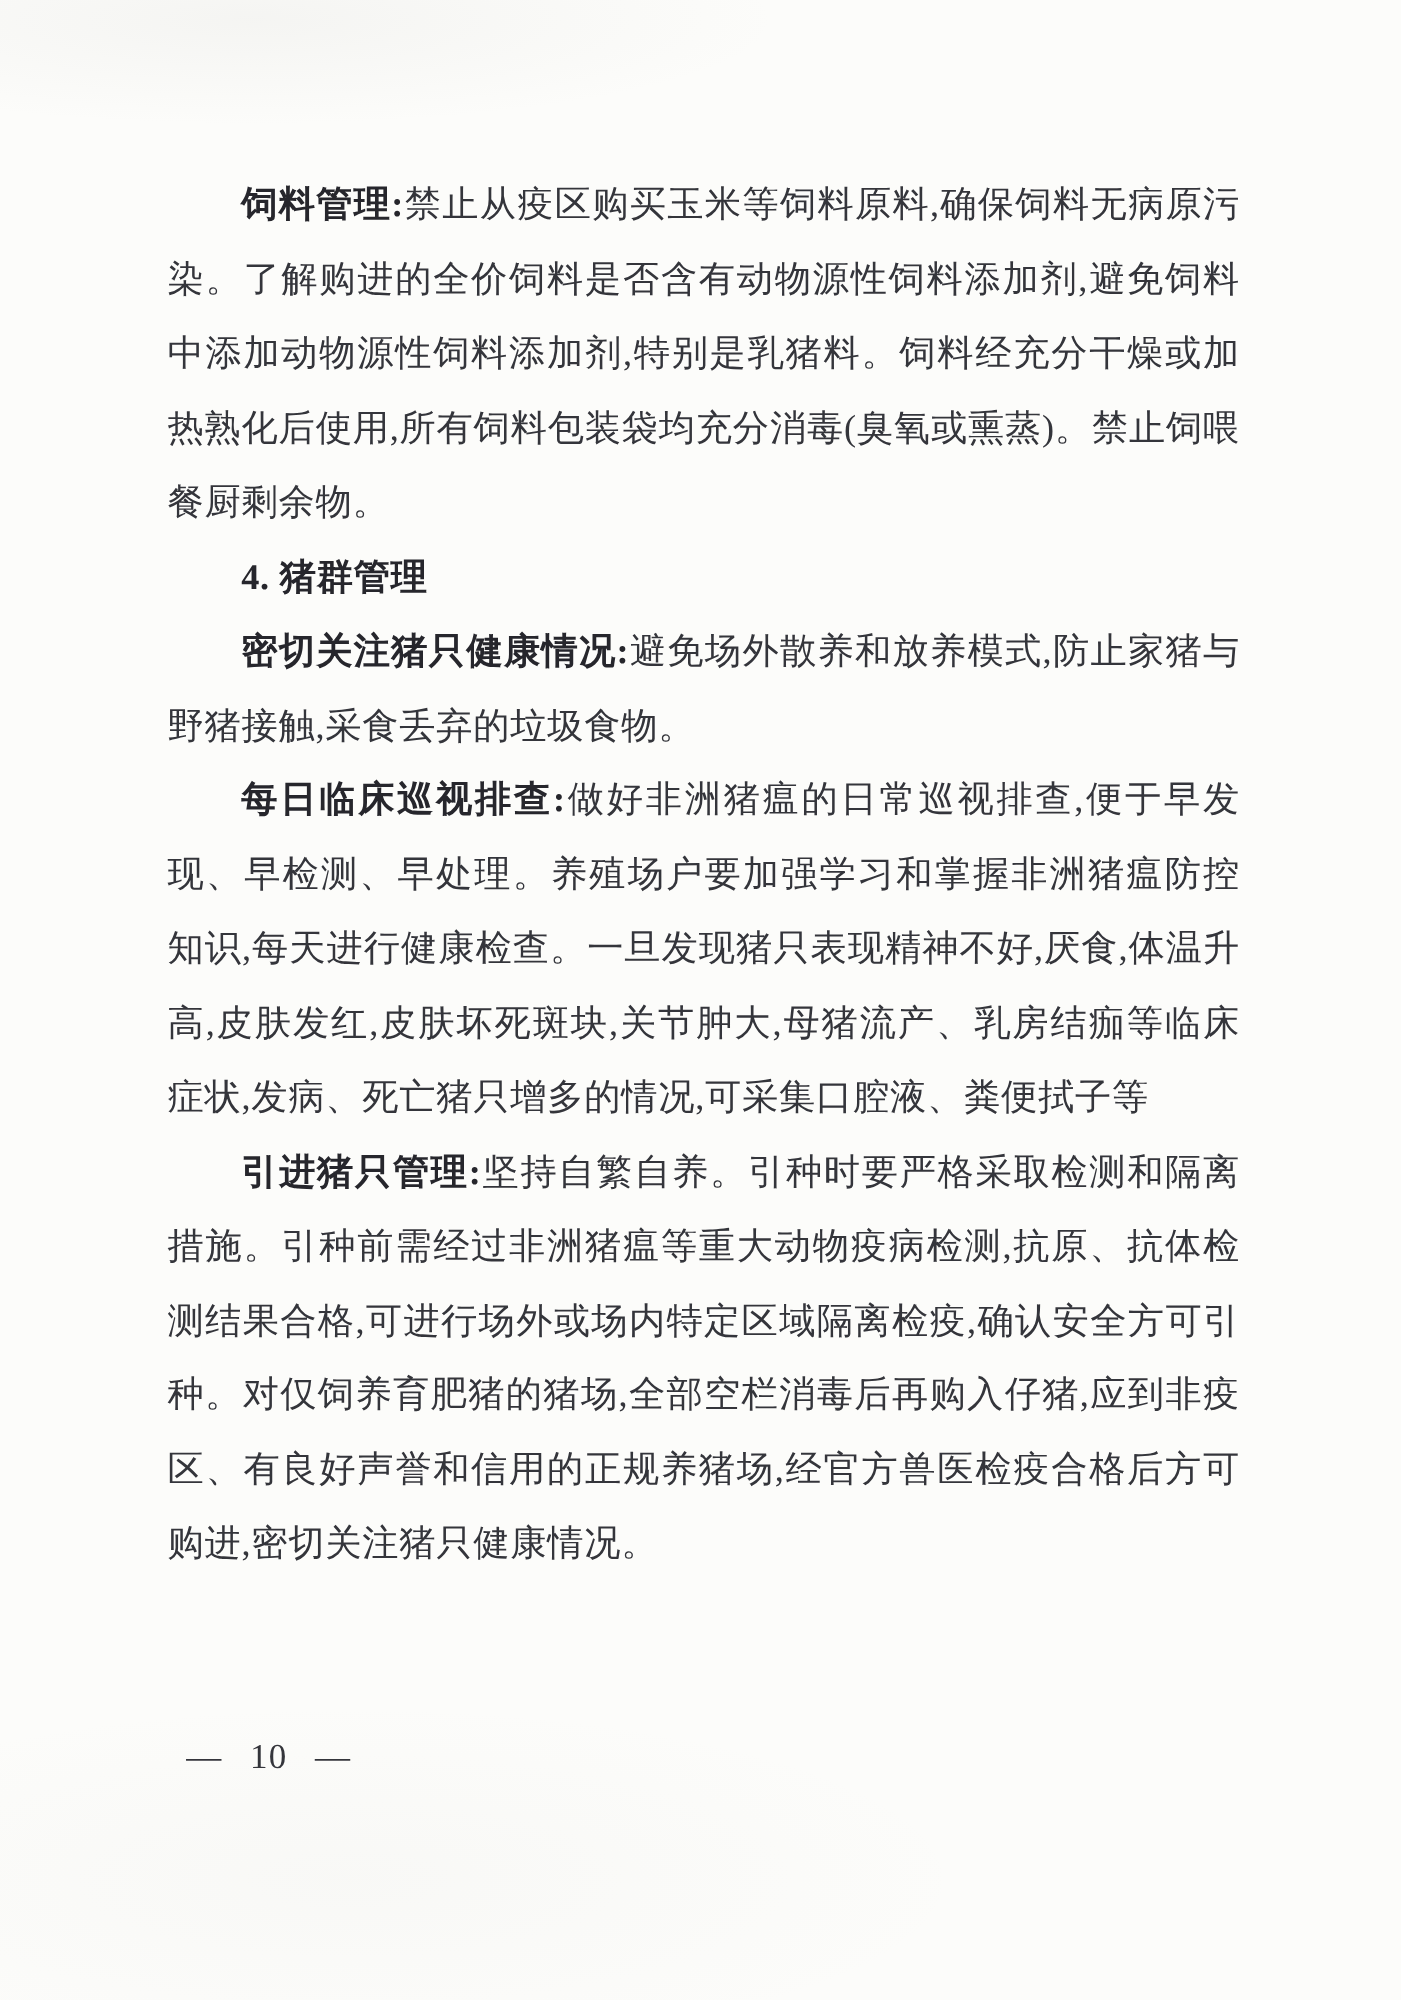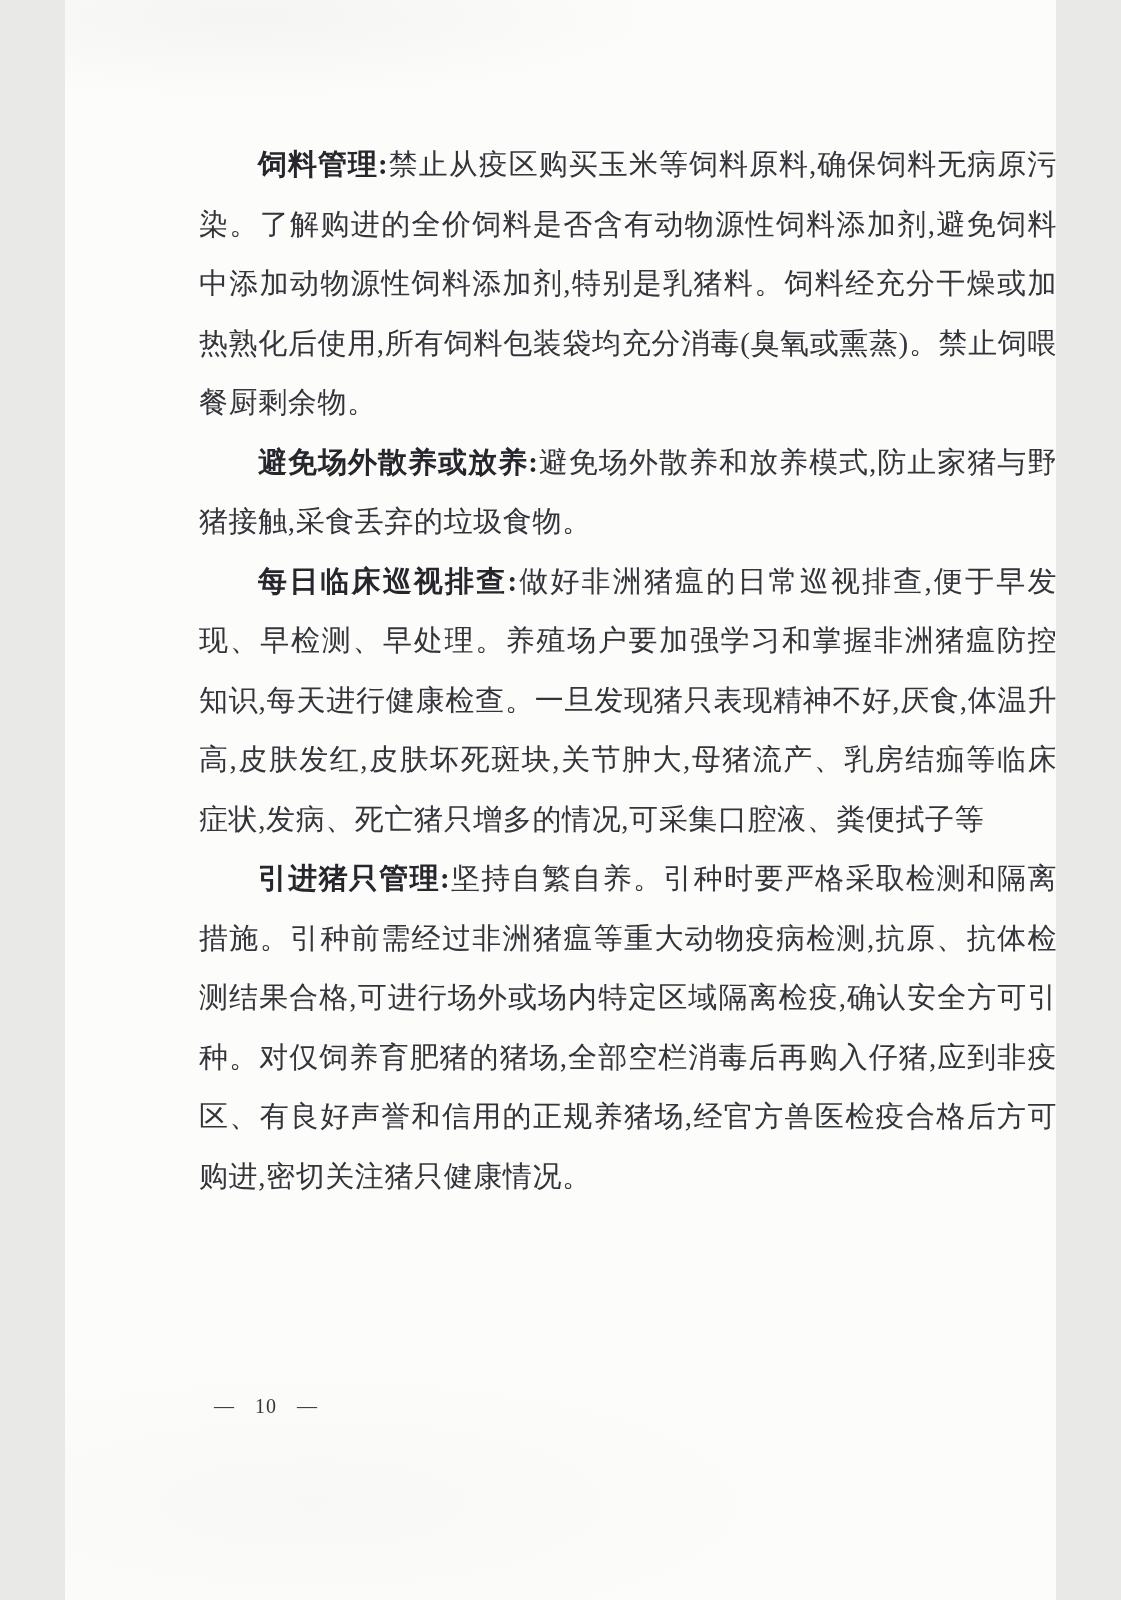--- a/index.html
+++ b/index.html
@@ -2,21 +2,21 @@
 <html><head>
 <meta charset="utf-8">
 <style>
   html, body {
     margin: 0;
     padding: 0;
     background: #e9e9e7;
   }
   .page {
     position: relative;
-    width: 991px;
+    width: 1121px;
     height: 1600px;
     margin: 0 auto;
     background:
       radial-gradient(ellipse 600px 120px at 18% 1%, rgba(180,180,175,0.10), rgba(0,0,0,0) 70%),
       radial-gradient(ellipse 700px 200px at 25% 94%, rgba(190,190,185,0.06), rgba(0,0,0,0) 70%),
       #fcfcfa;
     overflow: hidden;
     font-family: "Liberation Serif", "DejaVu Serif", serif;
     color: #34353b;
   }
@@ -41,31 +41,32 @@
     color: #26262c;
   }
   .lead {
     font-weight: bold;
     color: #26262c;
   }
   .page-number {
     position: absolute;
     left: 149px;
     top: 1378px;
-    font-size: 20px;
+    font-size: 28px;
     line-height: 56px;
     letter-spacing: 1px;
     word-spacing: 14px;
     color: #34353b;
   }
 </style>
 </head>
 <body>
 
 <div class="page">
   <div class="body-text">
       <p class="para"><span class="lead">饲料管理:</span>禁止从疫区购买玉米等饲料原料,确保饲料无病原污染。了解购进的全价饲料是否含有动物源性饲料添加剂,避免饲料中添加动物源性饲料添加剂,特别是乳猪料。饲料经充分干燥或加热熟化后使用,所有饲料包装袋均充分消毒(臭氧或熏蒸)。禁止饲喂餐厨剩余物。</p>
-      <p class="para"><span class="lead">避免场外散养或放养:</span>避免场外散养和放养模式,防止家猪与野猪接触,采食丢弃的垃圾食物。</p>
+      <p class="heading">4. 猪群管理</p>
+      <p class="para"><span class="lead">密切关注猪只健康情况:</span>避免场外散养和放养模式,防止家猪与野猪接触,采食丢弃的垃圾食物。</p>
       <p class="para"><span class="lead">每日临床巡视排查:</span>做好非洲猪瘟的日常巡视排查,便于早发现、早检测、早处理。养殖场户要加强学习和掌握非洲猪瘟防控知识,每天进行健康检查。一旦发现猪只表现精神不好,厌食,体温升高,皮肤发红,皮肤坏死斑块,关节肿大,母猪流产、乳房结痂等临床症状,发病、死亡猪只增多的情况,可采集口腔液、粪便拭子等</p>
       <p class="para"><span class="lead">引进猪只管理:</span>坚持自繁自养。引种时要严格采取检测和隔离措施。引种前需经过非洲猪瘟等重大动物疫病检测,抗原、抗体检测结果合格,可进行场外或场内特定区域隔离检疫,确认安全方可引种。对仅饲养育肥猪的猪场,全部空栏消毒后再购入仔猪,应到非疫区、有良好声誉和信用的正规养猪场,经官方兽医检疫合格后方可购进,密切关注猪只健康情况。</p>
     </div>
   <div class="page-number">— 10 —</div>
 </div>
 
 </body></html>

